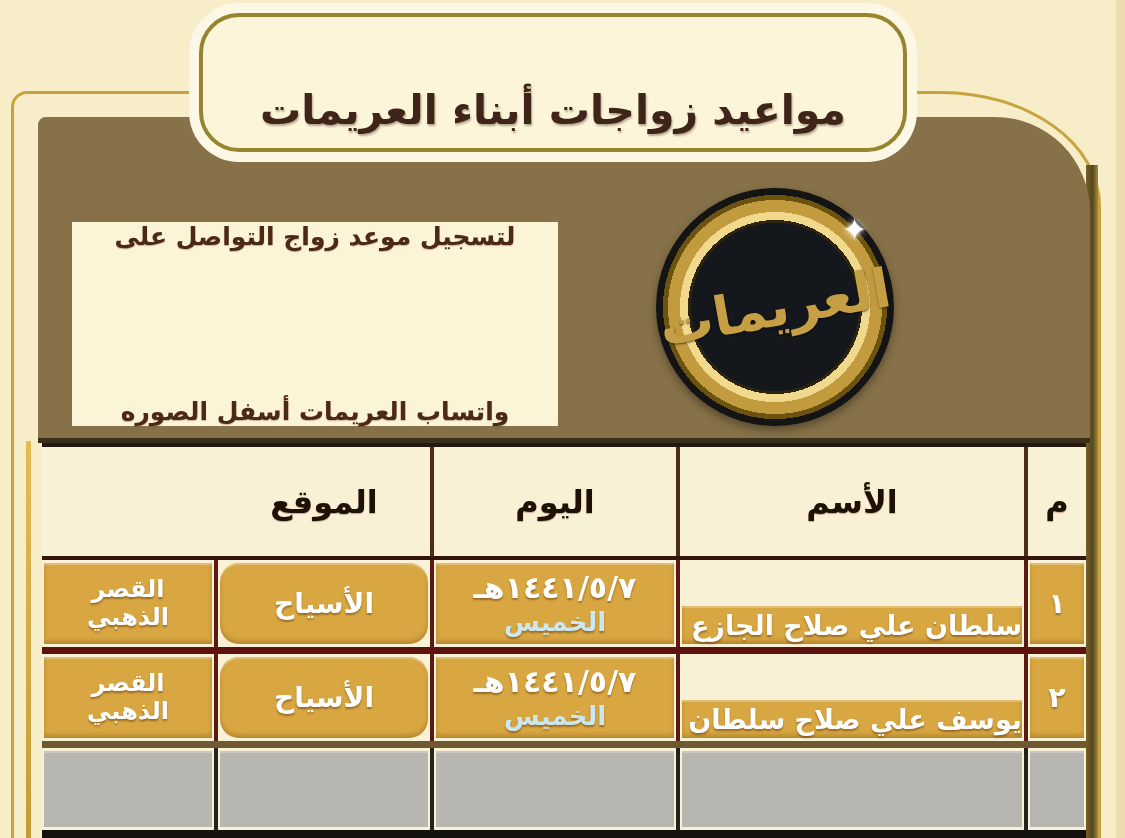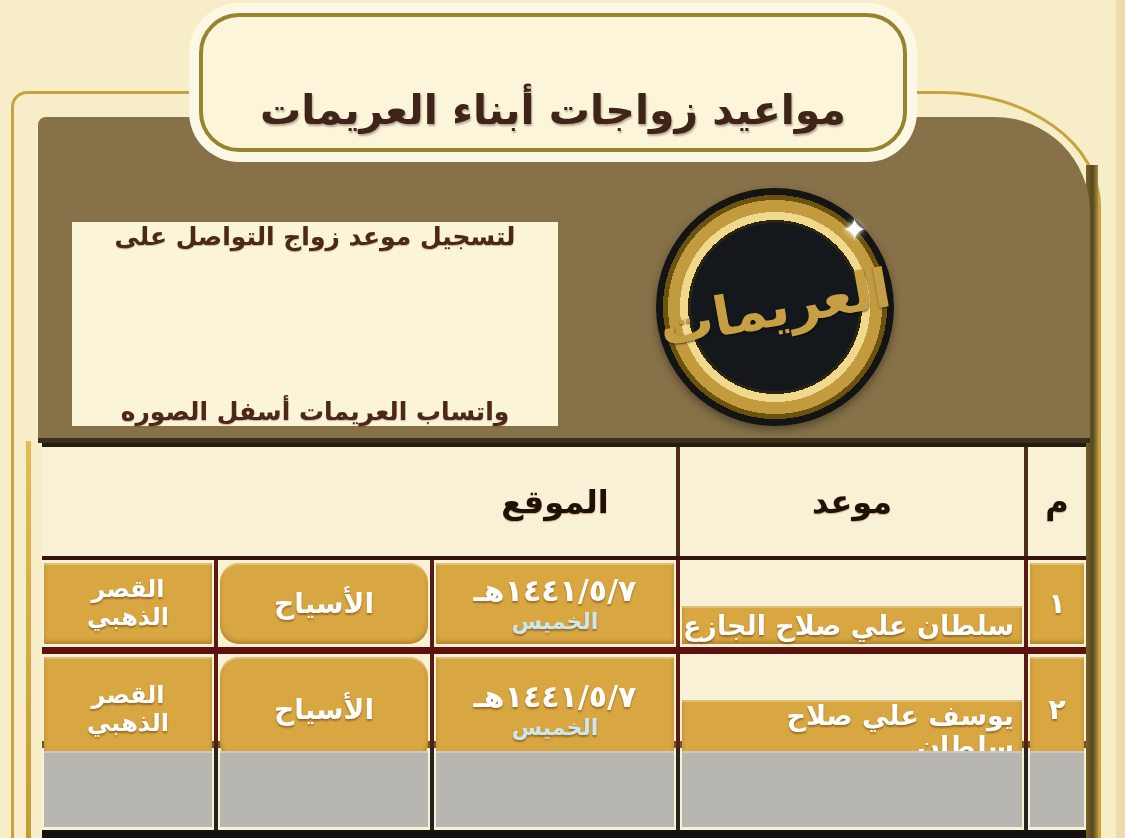--- a/index.html
+++ b/index.html
@@ -135,23 +135,23 @@
     box-shadow: inset 0 2px 0 rgba(255,255,255,.28), inset 0 -3px 4px rgba(101,60,0,.30);
     display: flex; flex-direction: column; align-items: center; justify-content: center;
     color: #ffffff; font-weight: bold;
     text-shadow: 0 2px 2px rgba(80,40,0,.45);
   }
   .fill-gray {
     background: #b8b6b1;
     box-shadow: inset 0 2px 0 rgba(255,255,255,.25);
   }
   .num-cell   { font-size: 28px; }
-  .name-cell  { align-items: center; justify-content: flex-start; flex-direction: row; padding-right: 8px; font-size: 27px; margin-top: 46px; }
+  .name-cell  { align-items: center; justify-content: flex-start; flex-direction: row; font-size: 27px; margin-top: 46px; }
   .date-line  { font-size: 30px; line-height: 1.25; text-align: center; }
-  .day-line   { font-size: 22px; line-height: 1.2; color: #cbe7f1; }
+  .day-line   { font-size: 26px; line-height: 1.2; color: #cbe7f1; }
   .city-cell  { font-size: 28px; border-radius: 19px; }
   .venue-cell { font-size: 24px; line-height: 1.15; text-align: center; }
   .venue-wrap { display: inline-block; max-width: 105px; white-space: normal; }
 </style>
 </head>
 <body>
 
 <div class="page">
 
   <div class="page-edge-right"></div>
@@ -172,21 +172,22 @@
 
   <div class="logo">
     <div class="logo-text">العريمات</div>
     <div class="sparkle">✦</div>
   </div>
 
   <div class="sched-table">
 
     <div class="grid-row thead">
       <div class="cell th">م</div>
-      <div class="cell th">موعد</div>
+      <div class="cell th">الأسم</div>
+      <div class="cell th">اليوم</div>
       <div class="cell th">الموقع</div>
     </div>
 
     <div class="grid-row trow row-1">
       <div class="cell">
         <div class="fill num-cell">١</div>
       </div>
       <div class="cell">
         <div class="fill name-cell">سلطان علي صلاح الجازع</div>
       </div>

